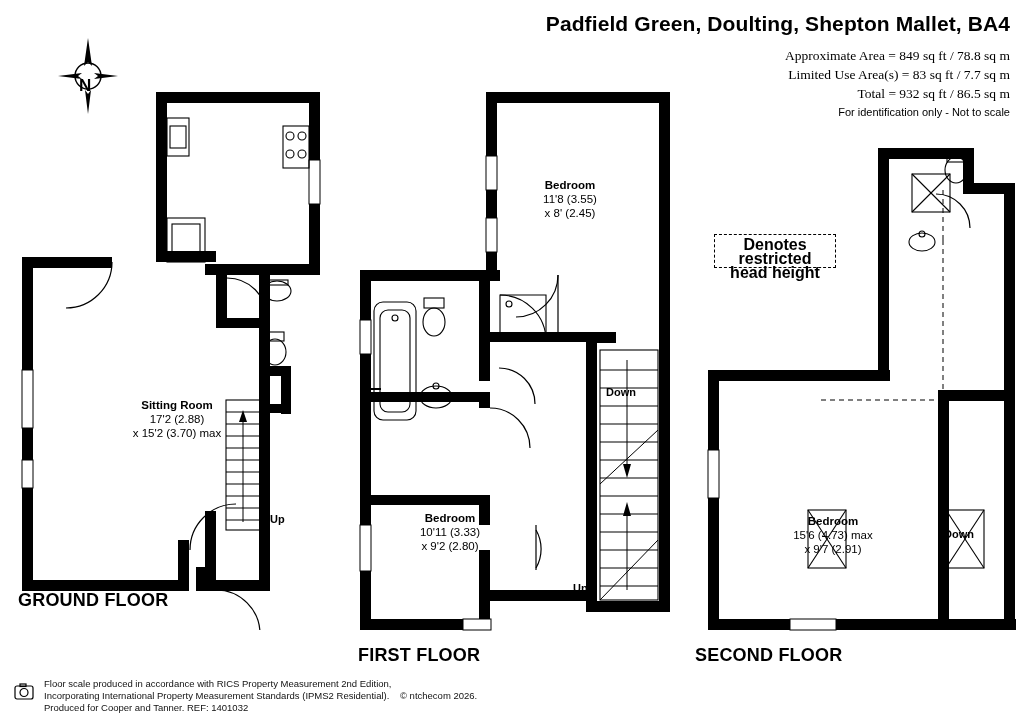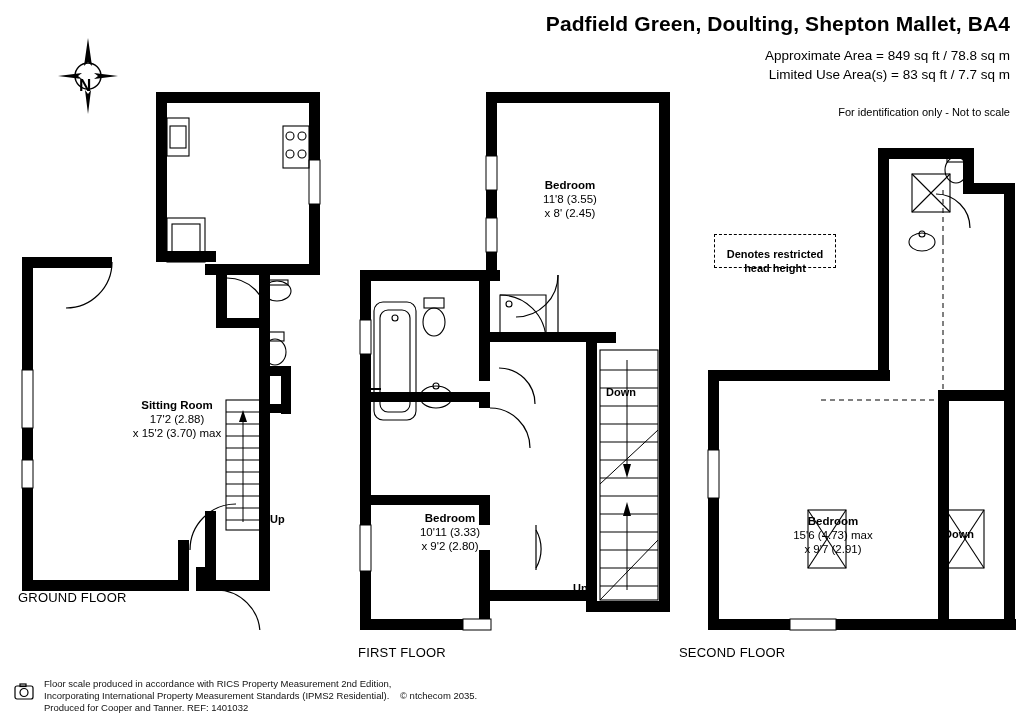--- a/index.html
+++ b/index.html
@@ -31,20 +31,21 @@
     letter-spacing: 0.1px;
     white-space: nowrap;
   }
   .area-lines {
     position: absolute;
     right: 14px;
     top: 46px;
     text-align: right;
     font-size: 13.5px;
     line-height: 19px;
+    font-family: Liberation Serif, serif;
   }
   .area-lines div { white-space: nowrap; }
   .disclaimer {
     position: absolute;
     right: 14px;
     top: 106px;
     font-size: 11px;
     text-align: right;
     white-space: nowrap;
     margin-left: 36px;
@@ -60,27 +61,27 @@
   .compass .n-letter {
     position: absolute;
     left: 23px;
     top: 40px;
     font-size: 17px;
     font-weight: bold;
   }
   
   .floor-label {
     position: absolute;
-    font-size: 13px;
-    font-weight: normal;
+    font-size: 18px;
+    font-weight: bold;
     letter-spacing: 0.2px;
   }
   #lbl-ground { left: 18px; top: 590px; }
   #lbl-first  { left: 358px; top: 645px; }
-  #lbl-second { left: 679px; top: 645px; }
+  #lbl-second { left: 695px; top: 645px; }
   
   .room {
     position: absolute;
     text-align: center;
     font-size: 11.5px;
     line-height: 14px;
     white-space: nowrap;
   }
   .room .nm { font-weight: bold; font-size: 11.5px; }
   .stair-word {
@@ -88,25 +89,25 @@
     font-size: 11px;
     font-weight: bold;
   }
   .restricted {
     position: absolute;
     left: 714px;
     top: 234px;
     width: 122px;
     height: 34px;
     border: 1px dashed #000;
-    font-size: 11px;
+    font-size: 16px;
     font-weight: bold;
     line-height: 14px;
     text-align: center;
-    padding-top: 12px;
+    padding-top: 3px;
     box-sizing: border-box;
   }
   
   .footer {
     position: absolute;
     left: 14px;
     bottom: 10px;
     width: 560px;
     font-size: 9.5px;
     line-height: 12px;
@@ -125,20 +126,21 @@
 </head>
 <body>
 
 <div class="stage">
 
   <div class="title">Padfield Green, Doulting, Shepton Mallet, BA4</div>
 
   <div class="area-lines">
     <div>Approximate Area = 849 sq ft / 78.8 sq m</div>
     <div>Limited Use Area(s) = 83 sq ft / 7.7 sq m</div>
+    <div>Total = 932 sq ft / 86.5 sq m</div>
   </div>
   <div class="disclaimer">For identification only - Not to scale</div>
 
   <div class="compass">
     <svg width="64" height="80" viewBox="0 0 64 80">
       <polygon points="32,2 36,30 32,26 28,30" fill="#000"></polygon>
       <polygon points="32,78 29,54 32,58 35,54" fill="#000"></polygon>
       <polygon points="2,40 26,37 22,40 26,43" fill="#000"></polygon>
       <polygon points="62,40 38,37 42,40 38,43" fill="#000"></polygon>
       <circle cx="32" cy="40" r="13" fill="none" stroke="#000" stroke-width="1.4"></circle>
@@ -439,20 +441,20 @@
     <rect x="1" y="4" width="18" height="13" rx="2" fill="none" stroke="#000" stroke-width="1.2"></rect>
     <circle cx="10" cy="10.5" r="4" fill="none" stroke="#000" stroke-width="1.2"></circle>
     <rect x="6" y="2" width="6" height="2.5" fill="none" stroke="#000" stroke-width="1.2"></rect>
   </svg>
   <div class="footer footer-text">
     <div>
       <span>Floor scale produced in accordance with RICS Property Measurement 2nd Edition,</span>
     </div>
     <div>
       <span>Incorporating International Property Measurement Standards (IPMS2 Residential).</span>
-      <span style="margin-left:8px">© ntchecom 2035.</span>
+      <span style="margin-left:8px">© ntchecom 2026.</span>
     </div>
     <div>
       <span>Produced for Cooper and Tanner.    REF: 1401032</span>
     </div>
   </div>
 
 </div>
 
 </body></html>

